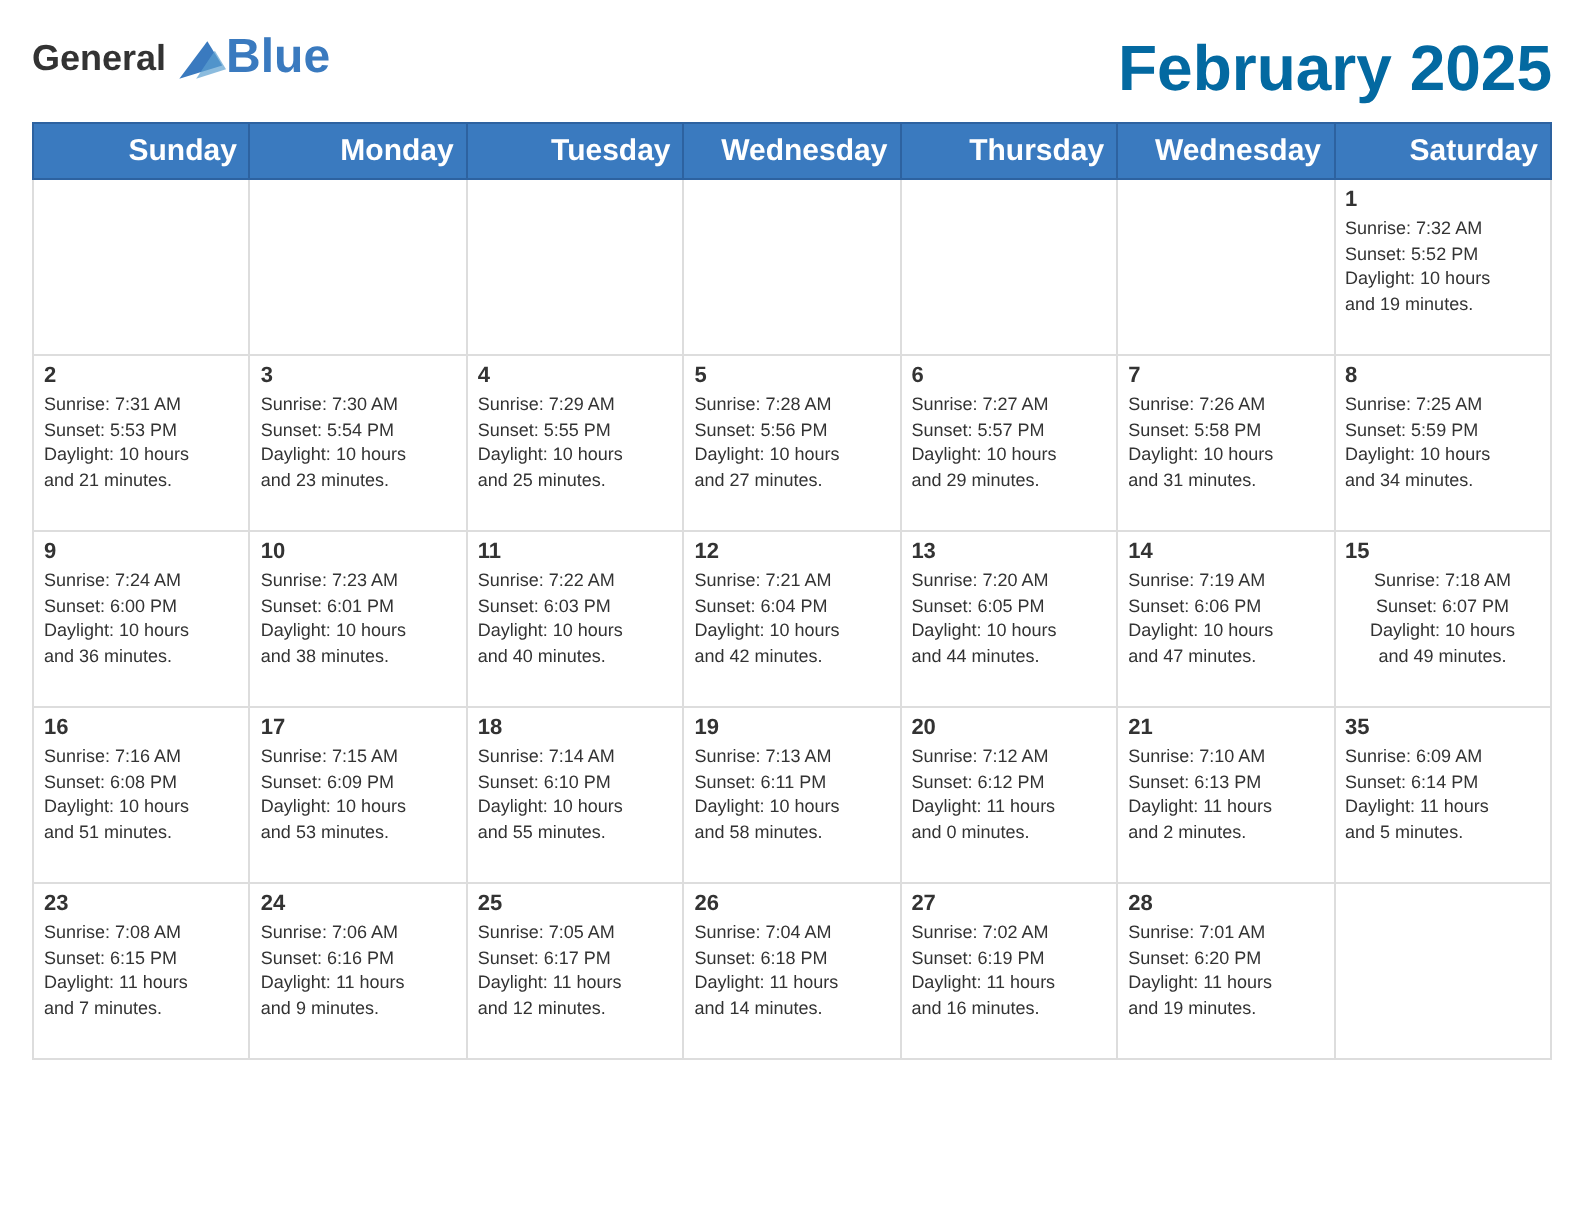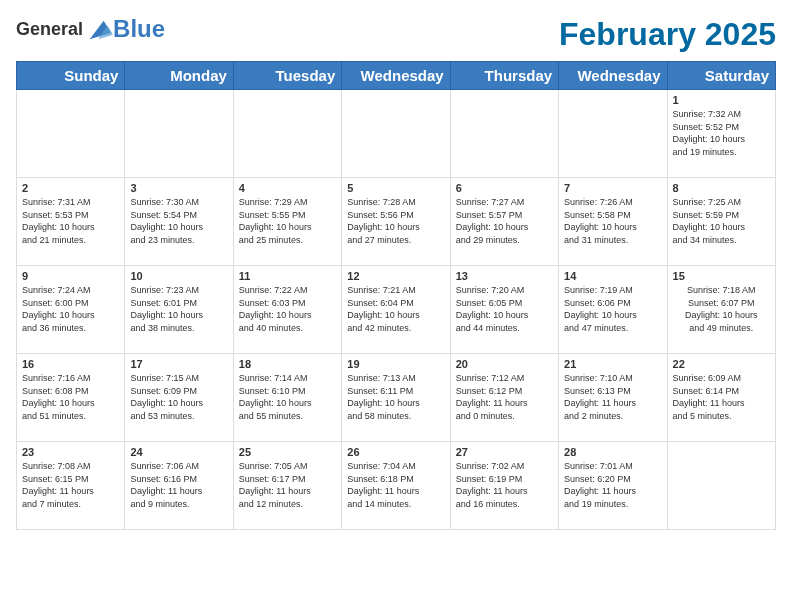--- a/index.html
+++ b/index.html
@@ -279,21 +279,21 @@
 and 0 minutes.</div>
         </td>
         <td>
           <span class="day-num">21</span>
           <div class="day-info" style="white-space: pre-line;">Sunrise: 7:10 AM
 Sunset: 6:13 PM
 Daylight: 11 hours
 and 2 minutes.</div>
         </td>
         <td>
-          <span class="day-num">22</span>
+          <span class="day-num">35</span>
           <div class="day-info" style="white-space: pre-line;">Sunrise: 6:09 AM
 Sunset: 6:14 PM
 Daylight: 11 hours
 and 5 minutes.</div>
         </td>
       </tr>
       <tr>
         <td>
           <span class="day-num">23</span>
           <div class="day-info" style="white-space: pre-line;">Sunrise: 7:08 AM

